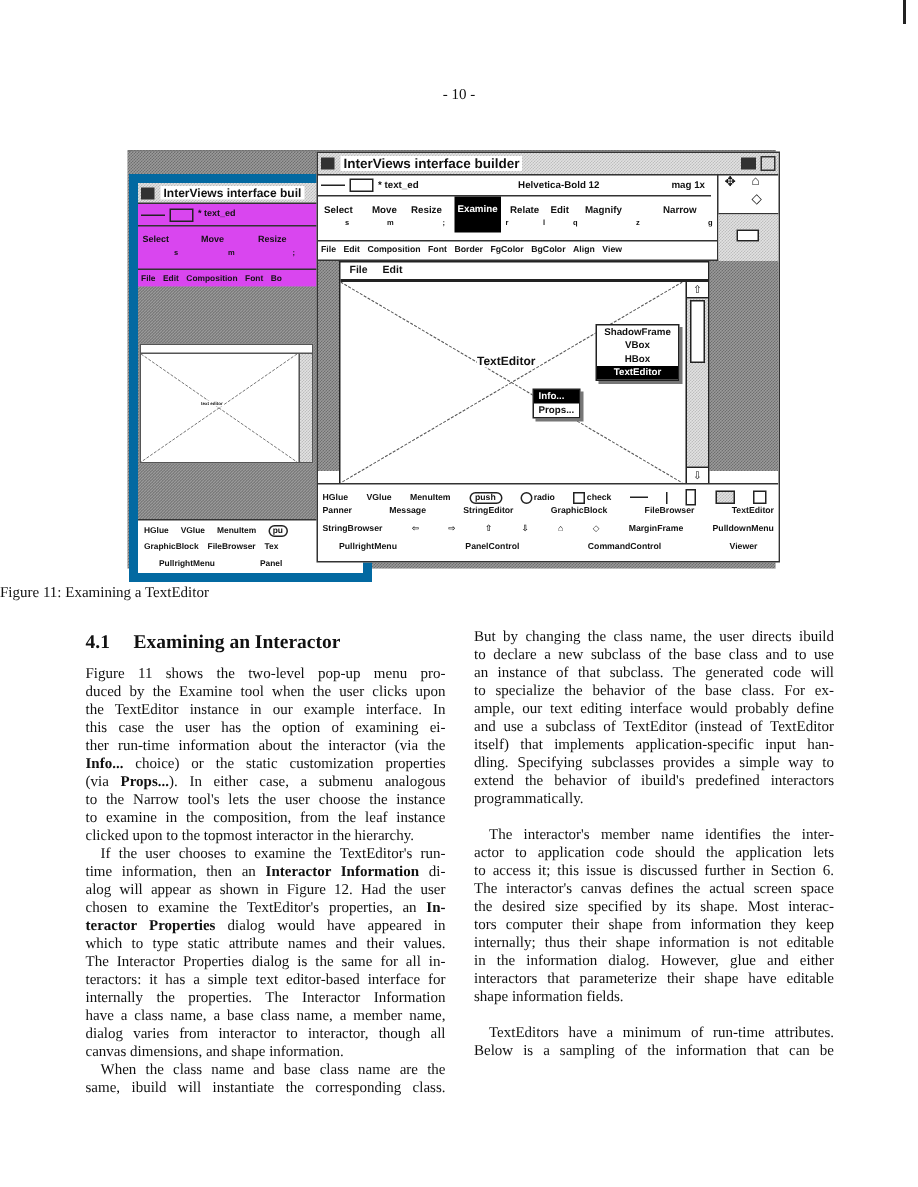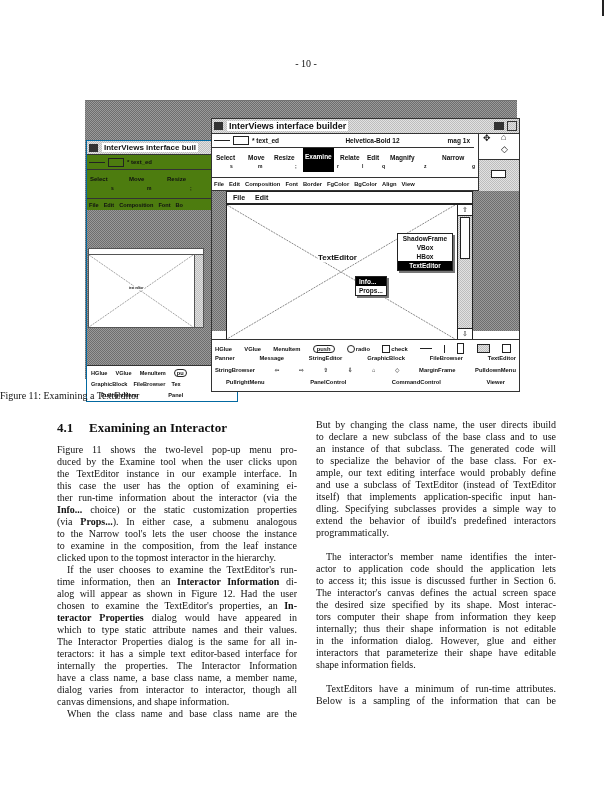--- a/index.html
+++ b/index.html
@@ -11,33 +11,33 @@
   .dither { background-color:#9a9a9a; background-image:
       linear-gradient(45deg, #6e6e6e 25%, transparent 25%, transparent 75%, #6e6e6e 75%),
       linear-gradient(45deg, #6e6e6e 25%, transparent 25%, transparent 75%, #6e6e6e 75%);
       background-size:2px 2px; background-position:0 0,1px 1px; }
   .lightdither { background-color:#e2e2e2; background-image:
       linear-gradient(45deg, #bdbdbd 25%, transparent 25%, transparent 75%, #bdbdbd 75%),
       linear-gradient(45deg, #bdbdbd 25%, transparent 25%, transparent 75%, #bdbdbd 75%);
       background-size:2px 2px; background-position:0 0,1px 1px; }
   .figure-frame { left:85px; top:100px; width:432px; height:278px; border-top:1px dotted #777; }
   
-  .win-back { left:86px; top:116px; width:150px; height:260px; border:1px solid #0369a1; background:#4d7c0f; overflow:hidden;margin-top:24px; }
+  .win-back { left:86px; top:116px; width:150px; height:260px; border:6px solid #0369a1; background:#d946ef; overflow:hidden; }
   .titlebar { height:13px; border-bottom:1px solid #333; display:flex; align-items:center; font-size:8px; padding-left:2px; }
   .titlebar .tb-icon { width:9px; height:8px; background:#333; margin-right:4px; display:inline-block; }
   .row { display:flex; align-items:center; white-space:nowrap; }
   .hdr { height:14px; border-bottom:1px solid #333; font-size:6px; padding-left:2px; }
   .line-tool { width:16px; height:1px; background:#222; display:inline-block; margin-right:3px; }
   .sq-tool { width:14px; height:7px; border:1px solid #222; display:inline-block; margin-right:3px; }
   .tools { height:28px; border-bottom:1px solid #333; font-size:6px; position:relative; }
   .tool { position:absolute; top:6px; }
   .tool-key { position:absolute; top:15px; font-size:5px; }
   .menubar { height:12px; border-bottom:1px solid #333; font-size:5.6px; padding-left:2px; gap:5px; }
   
-  .win-front { left:211px; top:101px; width:307px; height:272px; border:1px solid #333; background:#fff; overflow:hidden;margin-top:17px; }
+  .win-front { left:211px; top:101px; width:307px; height:272px; border:1px solid #333; background:#fff; overflow:hidden; }
   .win-front .titlebar { height:14px; font-size:9px; }
   .win-front .hdr { font-size:6.5px; height:13px; }
   .win-front .tools { height:29px; font-size:6.5px; }
   .examine-sel { background:#000; color:#fff; padding:5px 2px 12px 2px; top:0 !important; }
   .icons-panel { position:absolute; right:0; top:14px; width:40px; height:58px; border-left:1px solid #333; }
   .canvas-area { position:absolute; left:0; top:72px; width:307px; height:140px; }
   .editor-win { position:absolute; left:14px; top:0; width:245px; height:148px; border:1px solid #222; background:#fff; }
   .editor-menubar { height:11px; border-bottom:2px solid #222; font-size:7px; padding-left:6px; gap:10px; }
   .palette { position:absolute; left:0; top:220px; width:307px; height:52px; border-top:1px solid #333; font-size:5.8px; background:#fff; }
   .prow { position:absolute; left:3px; right:3px; display:flex; justify-content:space-between; align-items:center; white-space:nowrap; }
@@ -270,20 +270,21 @@
   <p class="j"><b>teractor Properties</b><span> dialog would have appeared in</span></p>
   <p class="j">which to type static attribute names and their values.</p>
   <p class="j">The Interactor Properties dialog is the same for all in-</p>
   <p class="j">teractors: it has a simple text editor-based interface for</p>
   <p class="j">internally the properties. The Interactor Information</p>
   <p class="j">have a class name, a base class name, a member name,</p>
   <p class="j">dialog varies from interactor to interactor, though all</p>
   <p>canvas dimensions, and shape information.</p>
 
   <p class="j ind">When the class name and base class name are the</p>
+  <p class="j">same, ibuild will instantiate the corresponding class.</p>
 </div>
 
 <div class="abs col col-right">
   <p class="j">But by changing the class name, the user directs ibuild</p>
   <p class="j">to declare a new subclass of the base class and to use</p>
   <p class="j">an instance of that subclass. The generated code will</p>
   <p class="j">to specialize the behavior of the base class. For ex-</p>
   <p class="j">ample, our text editing interface would probably define</p>
   <p class="j">and use a subclass of TextEditor (instead of TextEditor</p>
   <p class="j">itself) that implements application-specific input han-</p>

